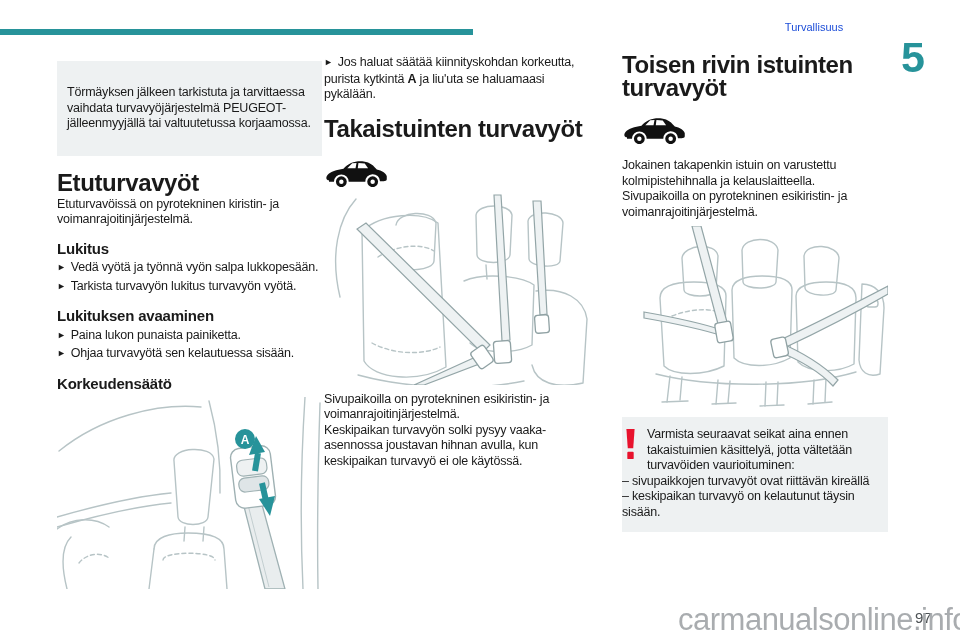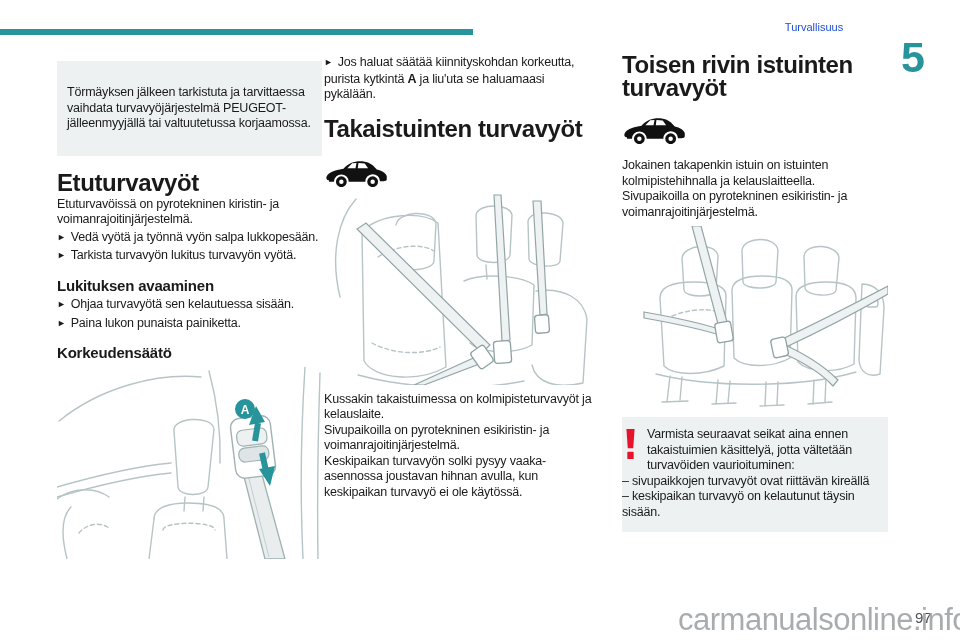--- a/index.html
+++ b/index.html
@@ -47,33 +47,34 @@
 
   <div class="top-rule"></div>
   <div class="chapter-label">Turvallisuus</div>
   <div class="chapter-number">5</div>
 
   <div class="col col1">
     <div class="notice-box">Törmäyksen jälkeen tarkistuta ja tarvittaessa vaihdata turvavyöjärjestelmä PEUGEOT-jälleenmyyjällä tai valtuutetussa korjaamossa.</div>
     <h1 class="sec">Etuturvavyöt</h1>
     <div class="intro">Etuturvavöissä on pyrotekninen kiristin- ja voimanrajoitinjärjestelmä.</div>
 
+    <h2 class="sub">Lukitus</h2>
     <div class="bullet">
       <span class="arr">►</span><span>Vedä vyötä ja työnnä vyön salpa lukkopesään.</span>
     </div>
     <div class="bullet">
       <span class="arr">►</span><span>Tarkista turvavyön lukitus turvavyön vyötä.</span>
     </div>
 
     <h2 class="sub">Lukituksen avaaminen</h2>
     <div class="bullet">
+      <span class="arr">►</span><span>Paina lukon punaista painiketta.</span>
+    </div>
+    <div class="bullet">
       <span class="arr">►</span><span>Ohjaa turvavyötä sen kelautuessa sisään.</span>
-    </div>
-    <div class="bullet">
-      <span class="arr">►</span><span>Paina lukon punaista painiketta.</span>
     </div>
 
     <h2 class="sub">Korkeudensäätö</h2>
 
     <svg class="illus" width="265" height="192" viewBox="0 0 265 192">
       <g stroke="#b7c4c6" fill="none" stroke-width="1.4" stroke-linejoin="round" stroke-linecap="round">
         <path d="M2,54 C44,20 100,6 144,10"></path>
         <path d="M152,4 C160,34 164,66 163,96"></path>
         <path d="M0,120 C42,108 82,99 114,96"></path>
         <path d="M0,130 C42,118 82,109 114,106"></path>
@@ -144,41 +145,40 @@
         <path d="M209,8 L216,122 L223,121 L217,8 Z"></path>
       </g>
       <g fill="#fff" stroke="#8fa1a3" stroke-width="1.3">
         <rect x="170" y="148" width="17" height="22" rx="3" transform="rotate(-4 178 159)"></rect>
         <rect x="211" y="122" width="14" height="18" rx="3" transform="rotate(-4 218 131)"></rect>
         <rect x="150" y="154" width="16" height="20" rx="3" transform="rotate(-35 158 164)"></rect>
       </g>
     </svg>
 
     <div class="paras">
-      <div>Kussakin takaistuimessa on kolmipisteturvavyöt ja kelauslaite.</div>
       <div>Sivupaikoilla on pyrotekninen esikiristin- ja voimanrajoitinjärjestelmä.</div>
       <div>Keskipaikan turvavyön solki pysyy vaaka-asennossa joustavan hihnan avulla, kun keskipaikan turvavyö ei ole käytössä.</div>
     </div>
   </div>
 
   <div class="col col3">
     <h1 class="sec">Toisen rivin istuinten turvavyöt</h1>
 
     <svg class="car-icon" viewBox="0 0 68 30">
       <path fill="#111" d="M5,23 C2,23 1.5,20 3.5,17.5 C6.5,14 13,12 20,11 C25,5 33,2.5 41,3.5 C47.5,4.3 51.5,8 54.5,12 C59.5,13 64,15.5 64.8,19 L64.8,22 C64.8,23.6 63.2,24 61.5,24 L57.8,24 A7.6,7.6 0 0,0 42.6,24.6 L25.4,24.6 A7.6,7.6 0 0,0 10.2,24.6 L5,24.6 Z"></path>
       <path fill="#fff" d="M24,10.5 L29,5.5 L33.5,5.2 L32.5,10.5 Z"></path>
       <path fill="#fff" d="M35.5,5.2 L42,5.8 L45.5,10.5 L34.8,10.5 Z"></path>
       <circle cx="17.8" cy="24.6" r="5.6" fill="#111"></circle>
         <circle cx="17.8" cy="24.6" r="2.3" fill="#fff"></circle>
       <circle cx="50.2" cy="24.6" r="5.6" fill="#111"></circle>
         <circle cx="50.2" cy="24.6" r="2.3" fill="#fff"></circle>
     </svg>
 
     <div class="paras">
-      <div>Jokainen takapenkin istuin on istuinten kolmipistehihnalla ja kelauslaitteella.</div>
+      <div>Jokainen takapenkin istuin on varustettu kolmipistehihnalla ja kelauslaitteella.</div>
       <div>Sivupaikoilla on pyrotekninen esikiristin- ja voimanrajoitinjärjestelmä.</div>
     </div>
 
     <svg class="illus" width="266" height="186" viewBox="0 0 266 186">
       <g stroke="#b7c4c6" fill="none" stroke-width="1.4" stroke-linejoin="round" stroke-linecap="round">
         <path d="M60,32 C62,18 94,16 96,30 L94,64 C93,72 63,72 62,64 Z"></path>
         <path d="M38,72 C38,60 52,56 72,56 C92,56 104,60 104,70 L102,140 C82,150 52,150 42,140 Z"></path>
         <path d="M50,90 C70,82 92,82 100,88" stroke-dasharray="4,3"></path>
         <path d="M120,24 C122,10 154,10 156,24 L154,56 C153,64 122,64 121,56 Z"></path>
         <path d="M110,64 C110,54 124,50 140,50 C158,50 170,54 170,64 L168,132 C150,142 122,142 112,132 Z"></path>

